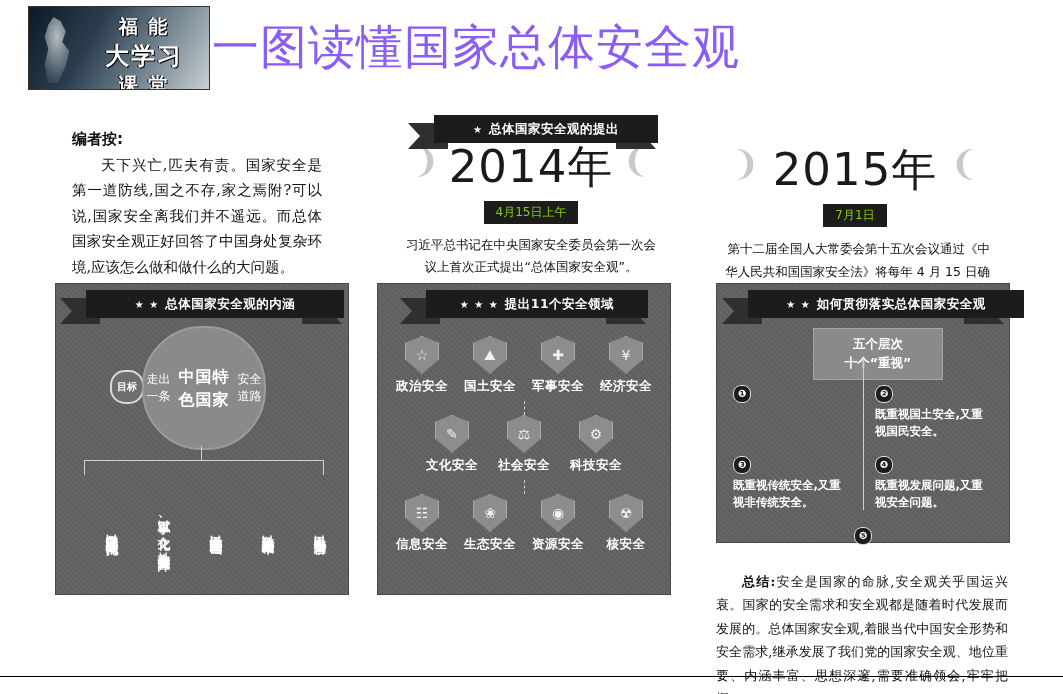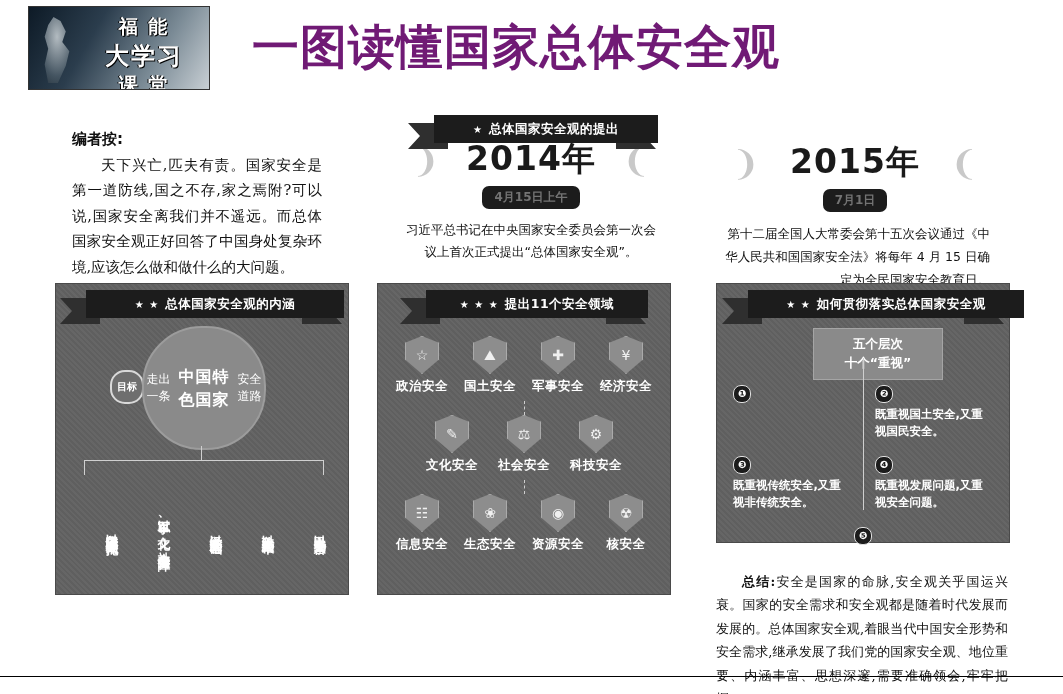--- a/index.html
+++ b/index.html
@@ -36,25 +36,24 @@
   .logo-line{
     color:#ffffff;font-weight:bold;text-align:center;
     text-shadow:1px 1px 0 #000,-1px 0 0 #000;
     letter-spacing:2px;
   }
   .logo-l1{font-size:19px;}
   .logo-l2{font-size:24px;}
   .logo-l3{font-size:19px;}
   .main-title{
     position:absolute;left:212px;top:16px;
-    font-size:47px;font-weight:bold;letter-spacing:1px;
+    font-size:47px;font-weight:normal;letter-spacing:1px;
     font-family:"DejaVu Sans","Liberation Sans",sans-serif;
-    color:#701a75;
+    color:#8b5cf6;
     white-space:nowrap;
-    margin-left:40px;
   }
 
   
   .editor-note{position:absolute;left:72px;top:130px;width:250px;}
   .editor-note .en-title{font-size:15px;font-weight:bold;margin-bottom:4px;}
   .editor-note .en-body{
     font-size:14.5px;line-height:1.75;text-align:justify;
     font-family:"DejaVu Serif","Liberation Serif",serif;
     text-indent:2em;
   }
@@ -80,26 +79,26 @@
   
   .blk-2014{position:absolute;left:400px;top:115px;width:262px;}
   .blk-2015{position:absolute;left:720px;top:140px;width:270px;}
   .year-wrap{position:relative;text-align:center;margin-top:22px;}
   .laurel{
     position:absolute;top:-4px;width:26px;height:54px;color:#c9c9c9;font-size:34px;line-height:54px;
   }
   .laurel.l{left:14px;transform:scaleX(-1);}
   .laurel.r{right:14px;}
   .year{
-    font-size:33px;font-weight:bold;color:#1a1a1a;letter-spacing:1px;
+    font-size:45px;font-weight:normal;color:#1a1a1a;letter-spacing:1px;
     font-family:"DejaVu Sans","Liberation Sans",sans-serif;
   }
   .date-pill{
-    display:inline-block;margin-top:4px;background:#1c1c1c;color:#737373;
-    font-size:12px;font-weight:bold;padding:3px 12px;border-radius:7px;
+    display:inline-block;margin-top:4px;background:#1c1c1c;color:#84cc16;
+    font-size:12px;font-weight:normal;padding:3px 12px;
   }
   .blk-desc{
     margin-top:10px;font-size:12.5px;font-weight:normal;line-height:1.75;
     text-align:center;color:#111;
   }
   .blk-desc.just{text-align:right;font-size:12.5px;line-height:1.85;}
 
   
   .panel{
     position:absolute;

